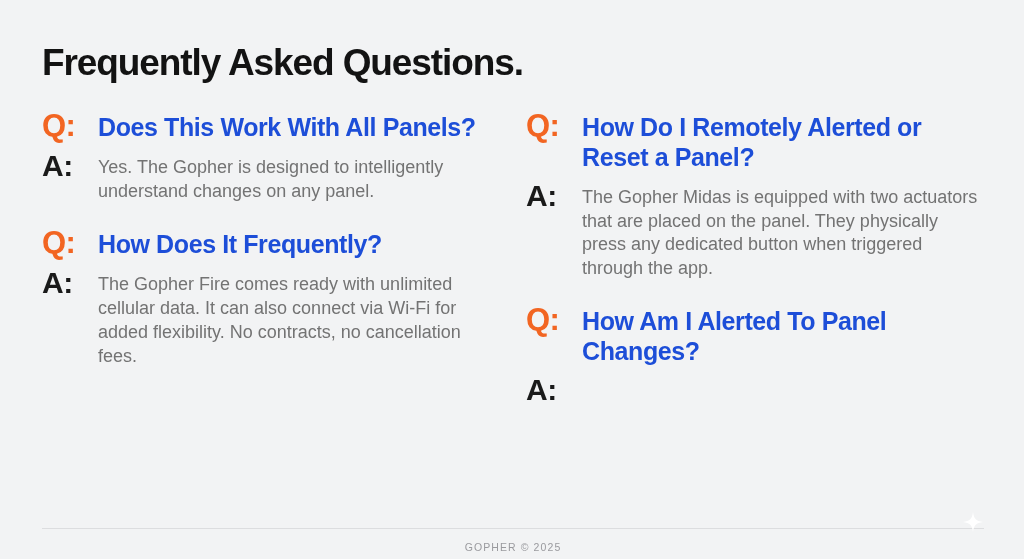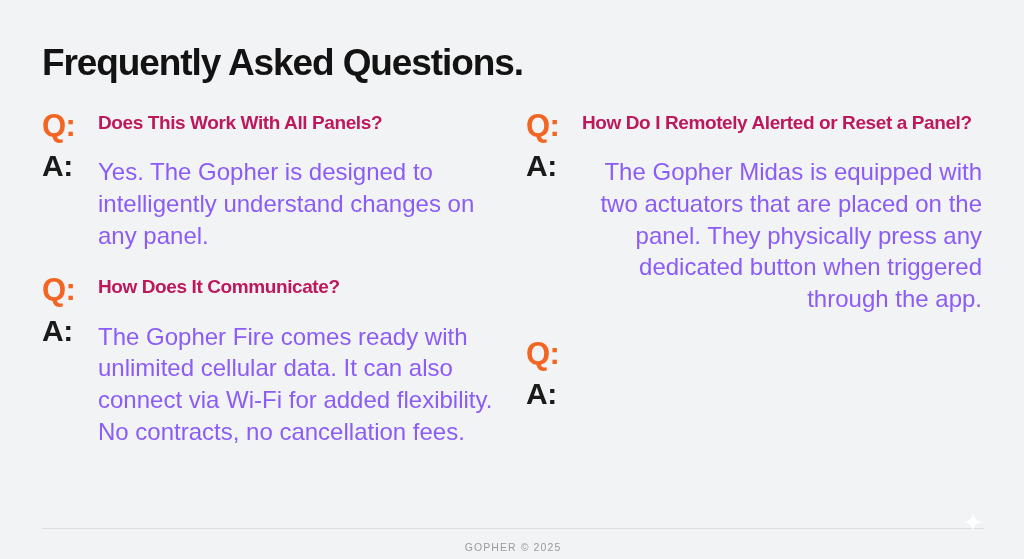--- a/index.html
+++ b/index.html
@@ -57,41 +57,40 @@
     width: 56px;
   }
   .marker.q {
     color: #f26522;
   }
   .marker.a {
     color: #1a1a1a;
     font-size: 30px;
   }
   .q-text {
-    font-size: 19px;
+    font-size: 25px;
     font-weight: bold;
     line-height: 1.2;
     letter-spacing: -0.4px;
-    color: #be185d;
+    color: #1d4ed8;
     padding-top: 3px;
   }
   .a-text {
-    font-size: 24px;
+    font-size: 18px;
     font-weight: normal;
     line-height: 1.32;
-    color: #8b5cf6;
+    color: #737373;
     padding-top: 6px;
     max-width: 400px;
   }
   .a-row {
     margin-top: 8px;
   }
   .right .a-text {
     max-width: 400px;
-    text-align: right;
   }
   .footer {
     position: absolute;
     left: 42px;
     right: 40px;
     bottom: 16px;
   }
   .footer-rule {
     height: 1px;
     background: #dcdddf;
@@ -130,21 +129,21 @@
         </div>
         <div class="qa-row a-row">
           <span class="marker a">A:</span>
           <span class="a-text">Yes. The Gopher is designed to intelligently understand changes on any panel.</span>
         </div>
       </div>
 
       <div class="faq-item">
         <div class="qa-row">
           <span class="marker q">Q:</span>
-          <span class="q-text">How Does It Communicate?</span>
+          <span class="q-text">How Does It Frequently?</span>
         </div>
         <div class="qa-row a-row">
           <span class="marker a">A:</span>
           <span class="a-text">The Gopher Fire comes ready with unlimited cellular data. It can also connect via Wi-Fi for added flexibility. No contracts, no cancellation fees.</span>
         </div>
       </div>
 
     </div>
 
     <div class="faq-col right">
@@ -156,20 +155,21 @@
         </div>
         <div class="qa-row a-row">
           <span class="marker a">A:</span>
           <span class="a-text">The Gopher Midas is equipped with two actuators that are placed on the panel. They physically press any dedicated button when triggered through the app.</span>
         </div>
       </div>
 
       <div class="faq-item">
         <div class="qa-row">
           <span class="marker q">Q:</span>
+          <span class="q-text">How Am I Alerted To Panel Changes?</span>
         </div>
         <div class="qa-row a-row">
           <span class="marker a">A:</span>
         </div>
       </div>
 
     </div>
 
   </div>
 

